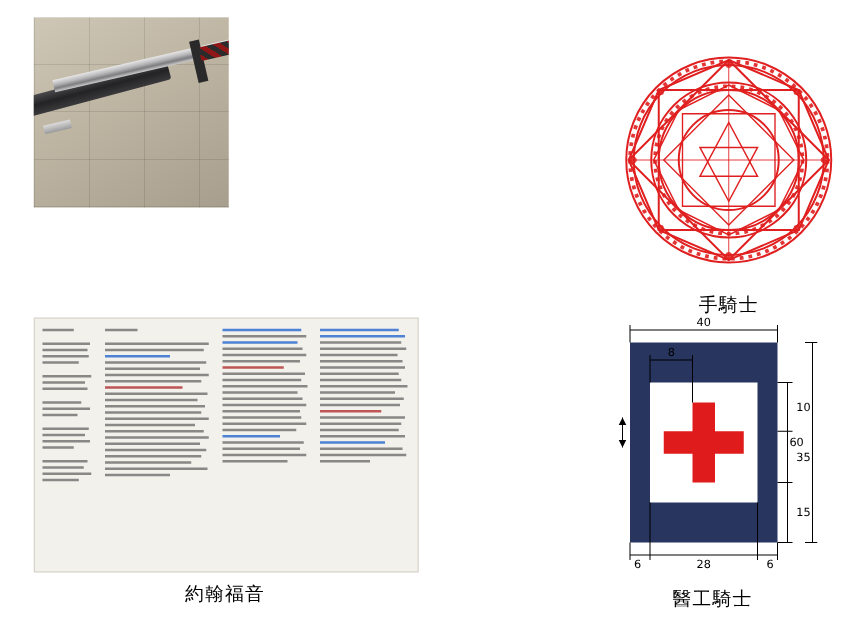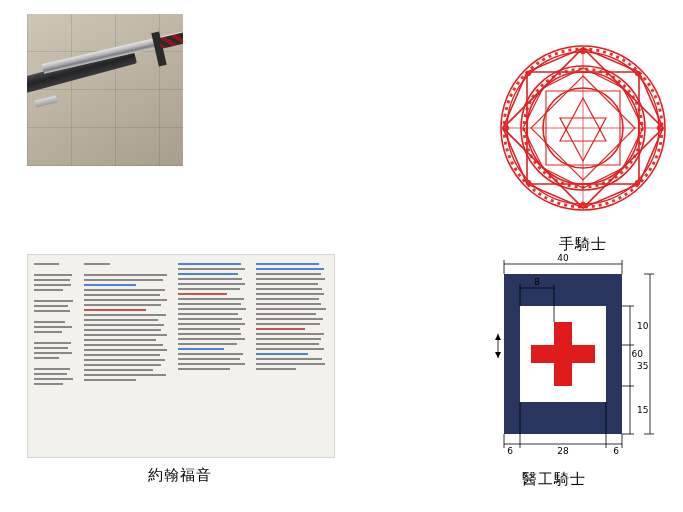--- a/index.html
+++ b/index.html
@@ -455,16 +455,16 @@
         <line x1="132" y1="194" x2="148" y2="194" stroke="#000" stroke-width="0.8"></line>
         <line x1="30" y1="184" x2="30" y2="198" stroke="#000" stroke-width="0.8"></line>
         <line x1="46" y1="152" x2="46" y2="198" stroke="#000" stroke-width="0.8"></line>
         <line x1="132" y1="152" x2="132" y2="198" stroke="#000" stroke-width="0.8"></line>
         <line x1="148" y1="184" x2="148" y2="198" stroke="#000" stroke-width="0.8"></line>
         <text x="36" y="204" font-size="9" text-anchor="middle" fill="#000" font-family="DejaVu Sans, sans-serif">6</text>
         <text x="89" y="204" font-size="9" text-anchor="middle" fill="#000" font-family="DejaVu Sans, sans-serif">28</text>
         <text x="142" y="204" font-size="9" text-anchor="middle" fill="#000" font-family="DejaVu Sans, sans-serif">6</text>
       </svg>
     </div>
-    <div class="caption" style="position:absolute;left:464px;top:470px;width:180px;">醫工騎士</div>
+    <div class="caption" style="position:absolute;left:480px;top:470px;width:180px;">醫工騎士</div>
   </div>
 
 </div>
 
 </body></html>

